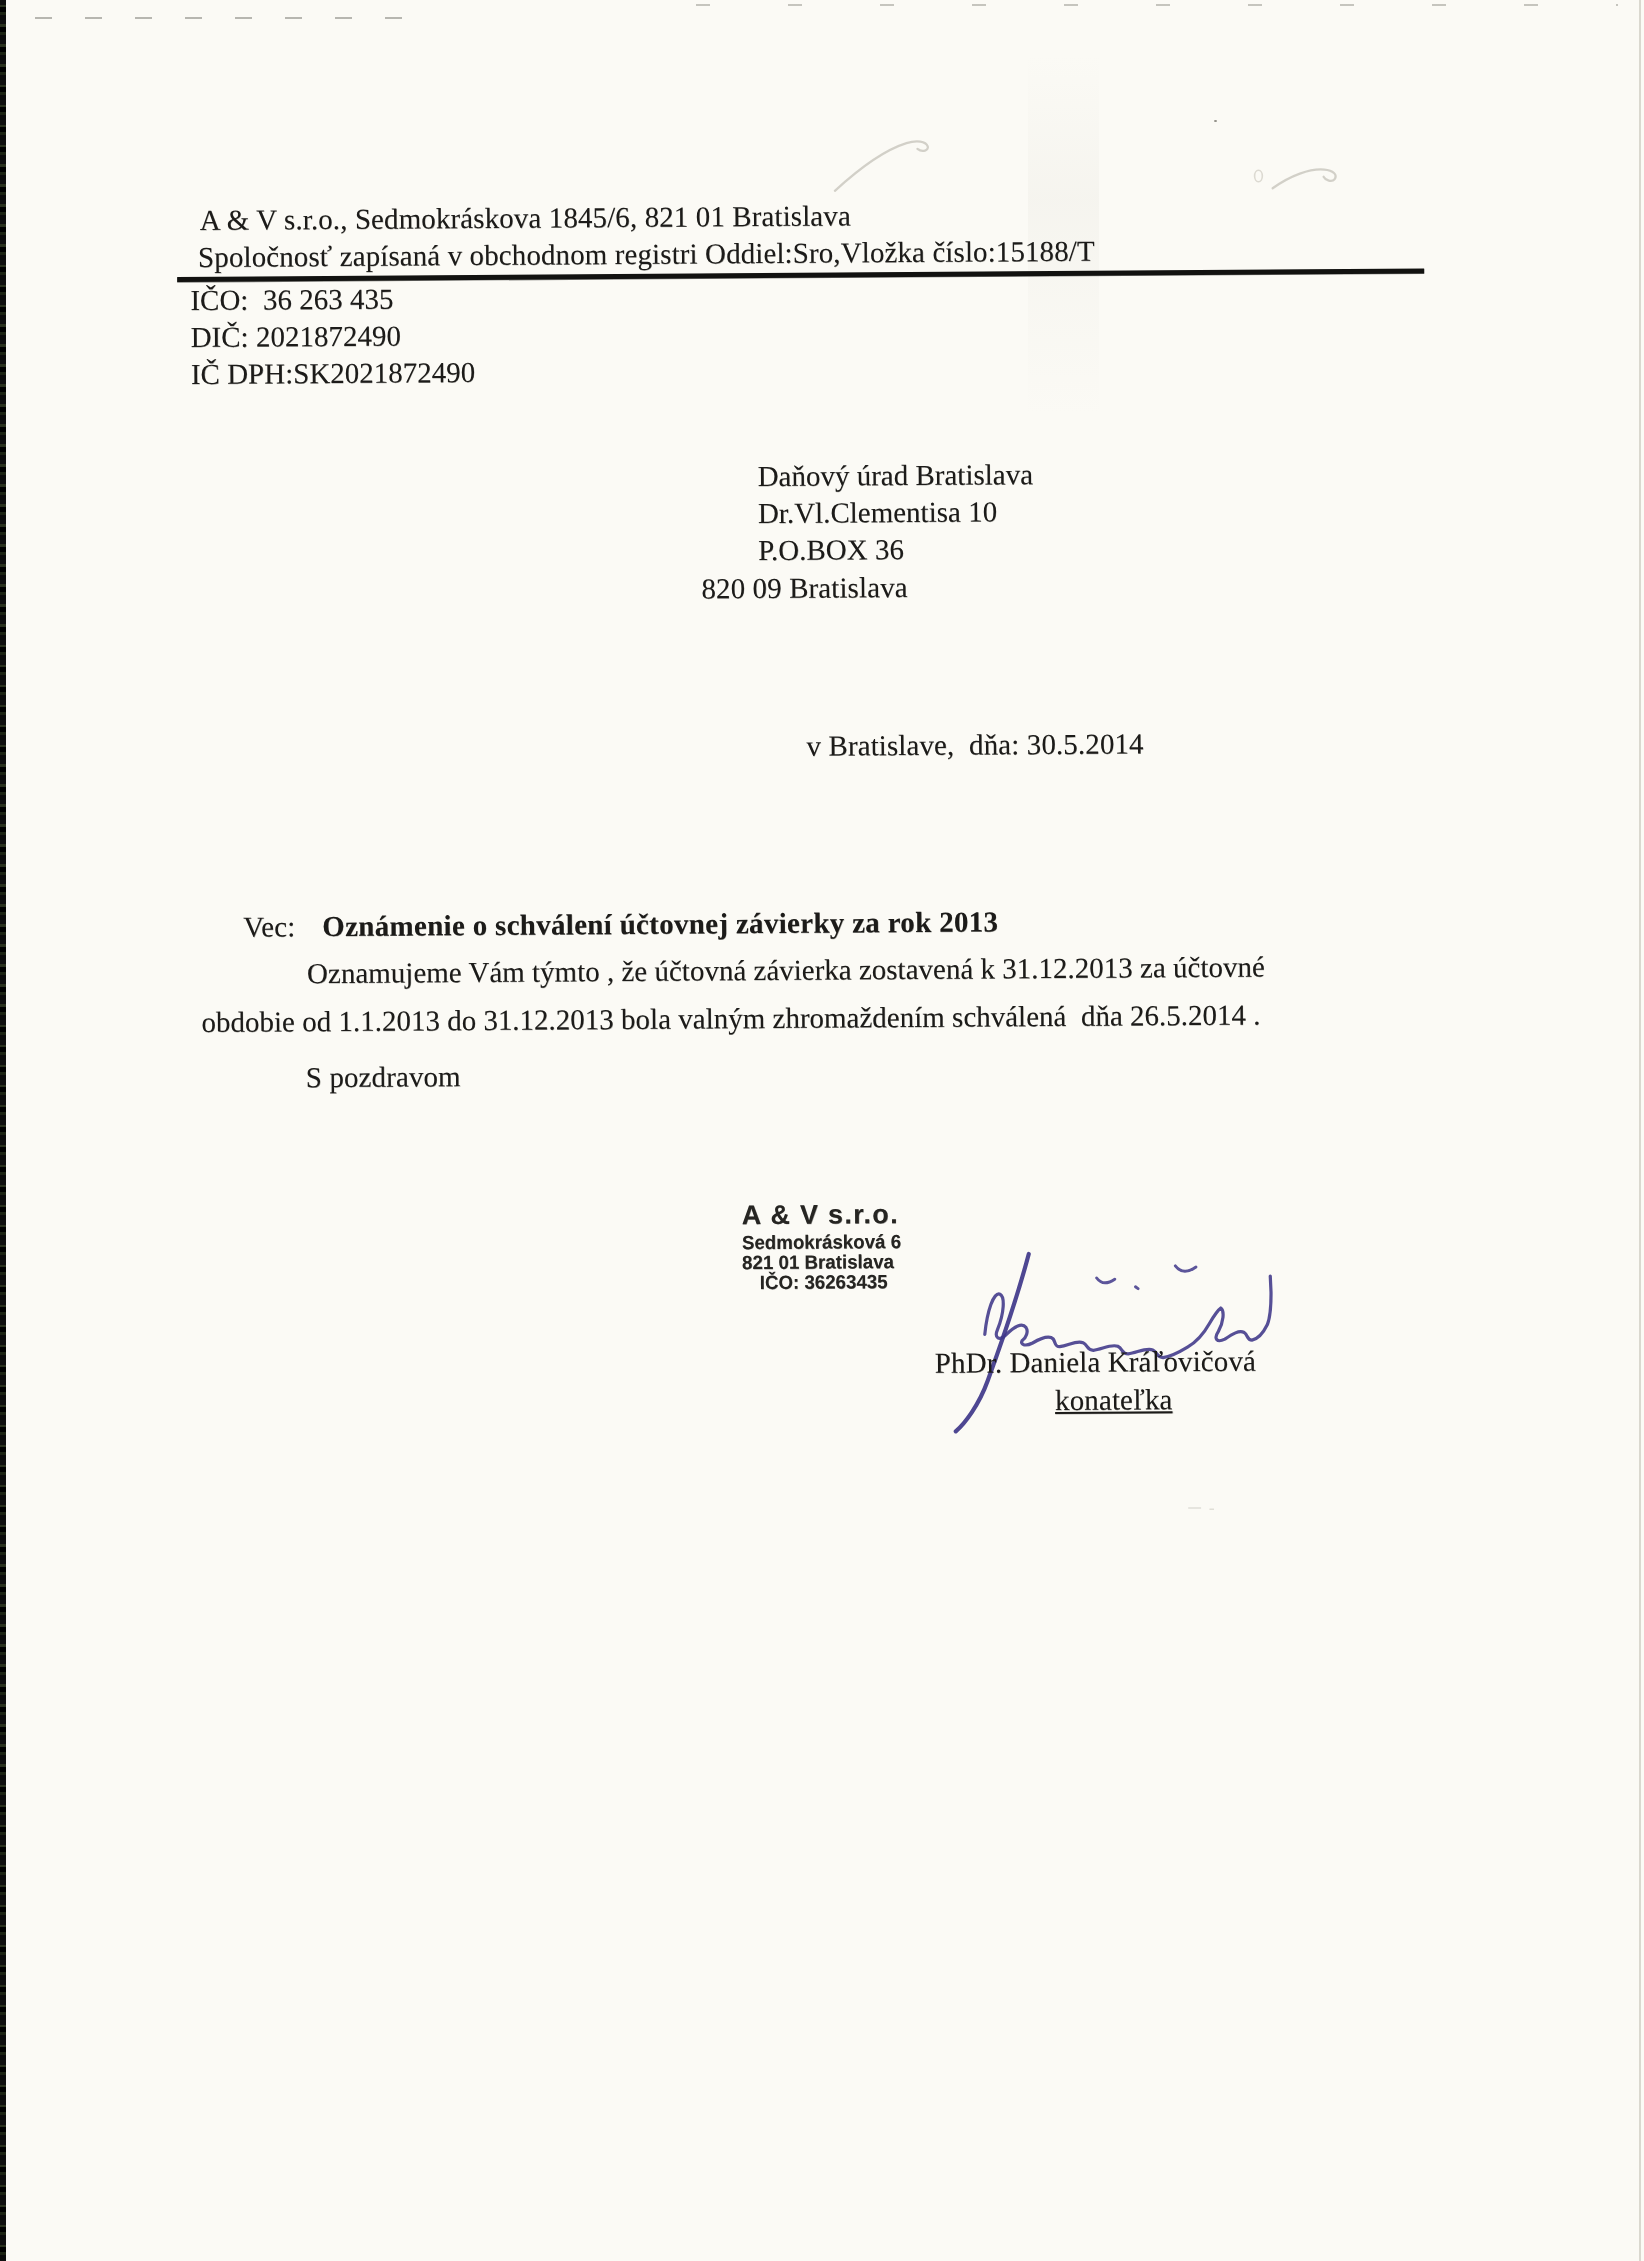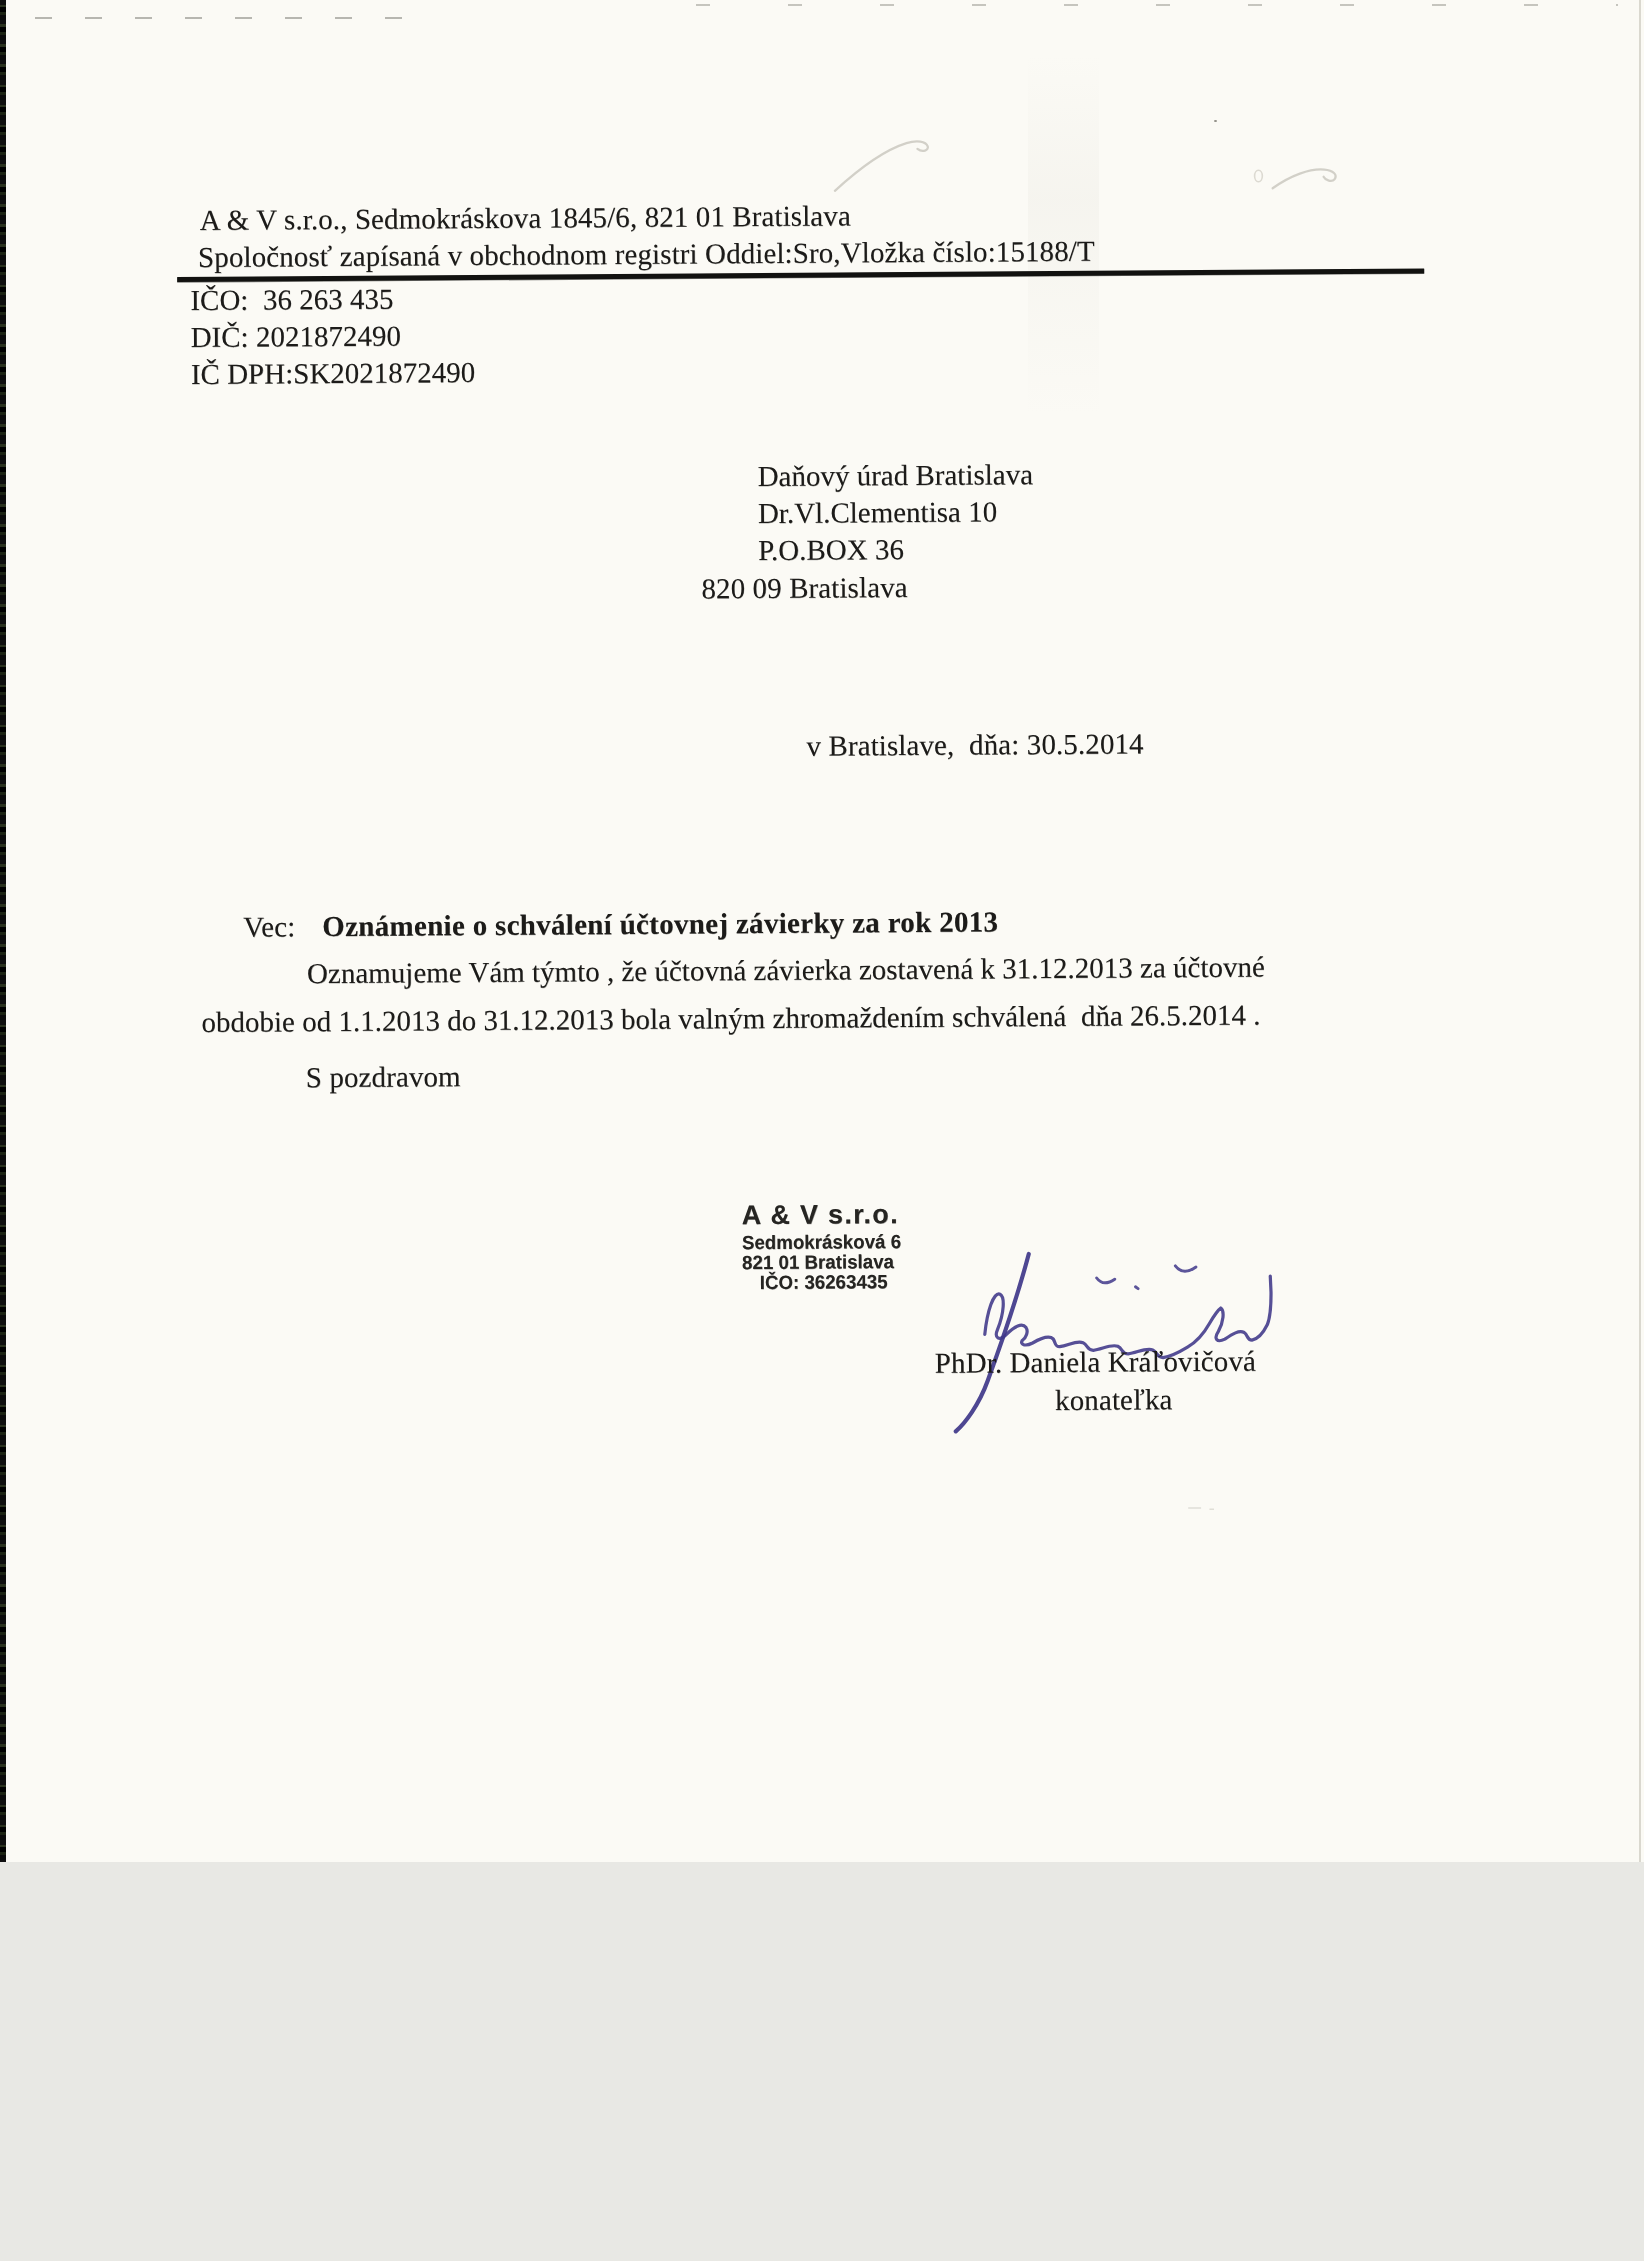--- a/index.html
+++ b/index.html
@@ -1,18 +1,18 @@
 <!DOCTYPE html>
 <html style="font-size:10.3px"><head>
 <meta charset="utf-8">
 <style>
   html,body{margin:0;padding:0;background:#e8e8e4;}
   .page{
     position:relative;
-    width:1644px;height:1862px;
+    width:1644px;height:2261px;
     background:#fbfaf5;
     overflow:hidden;
     font-family:"Liberation Serif","DejaVu Serif",serif;
     color:#1c1b19;
   }
   
   .edge-left{
     position:absolute;left:0;top:0;width:5.8px;height:2261px;
     background:repeating-linear-gradient(180deg,
       #101010 0 4.5px,#2b331f 4.5px 7px,#000 7px 11.6px,#1c2414 11.6px 15px,#0b0b0b 15px 20px);
@@ -146,17 +146,17 @@
                C 320,180 334,172 344,176 C 352,180 350,188 360,188
                C 374,186 388,178 398,172 C 412,164 424,150 432,136
                C 438,126 444,116 450,112 C 456,116 454,134 446,148
                C 438,160 444,166 456,160 C 468,152 478,146 486,150
                C 492,154 490,162 498,162 C 508,160 516,150 522,138
                C 526,128 528,104 528,88 L 527,63" fill="none" stroke-width="5" stroke-linecap="round" opacity="0.88" stroke="#3f3789"></path>
       <path d="M 258,64 Q 268,78 286,66 M 380,46 Q 392,62 412,48 M 318,78 l 4,3" fill="none" stroke-width="4.5" stroke-linecap="round" opacity="0.85" stroke="#3f3789"></path>
     </svg>
 
     <div class="tline" style="left:932px;top:1350px;">PhDr. Daniela Kráľovičová</div>
-    <div class="tline" style="left:1052px;top:1388px;">konateľka</div>
+    <div class="tline" style="left:1052px;top:1388px;text-decoration:underline;">konateľka</div>
 
   </div>
 </div>
 
 
 </body></html>

